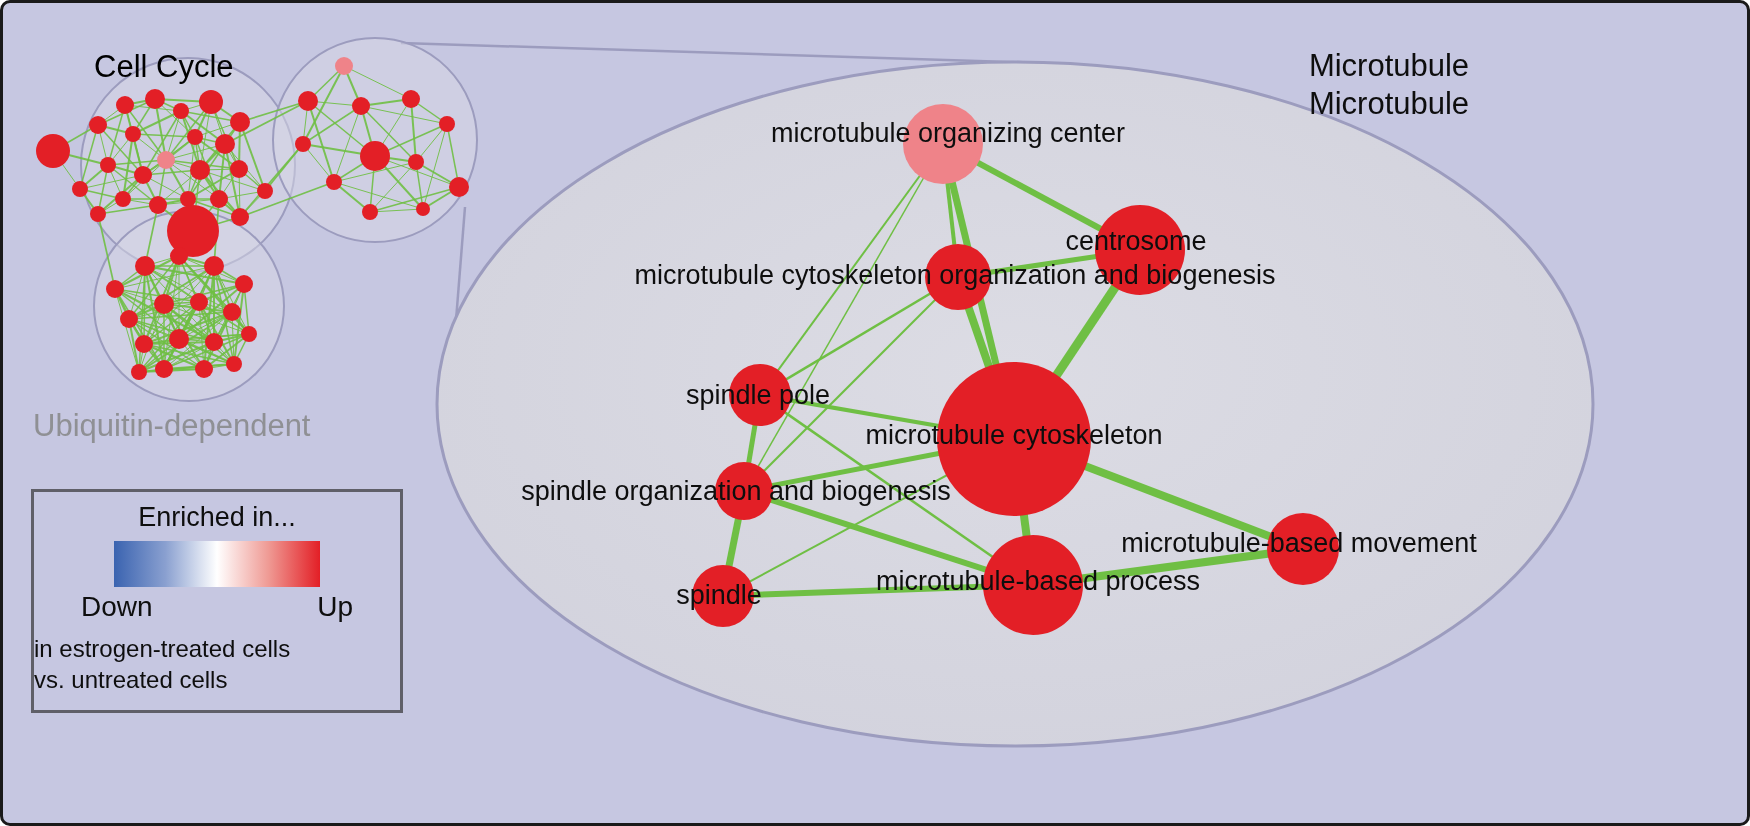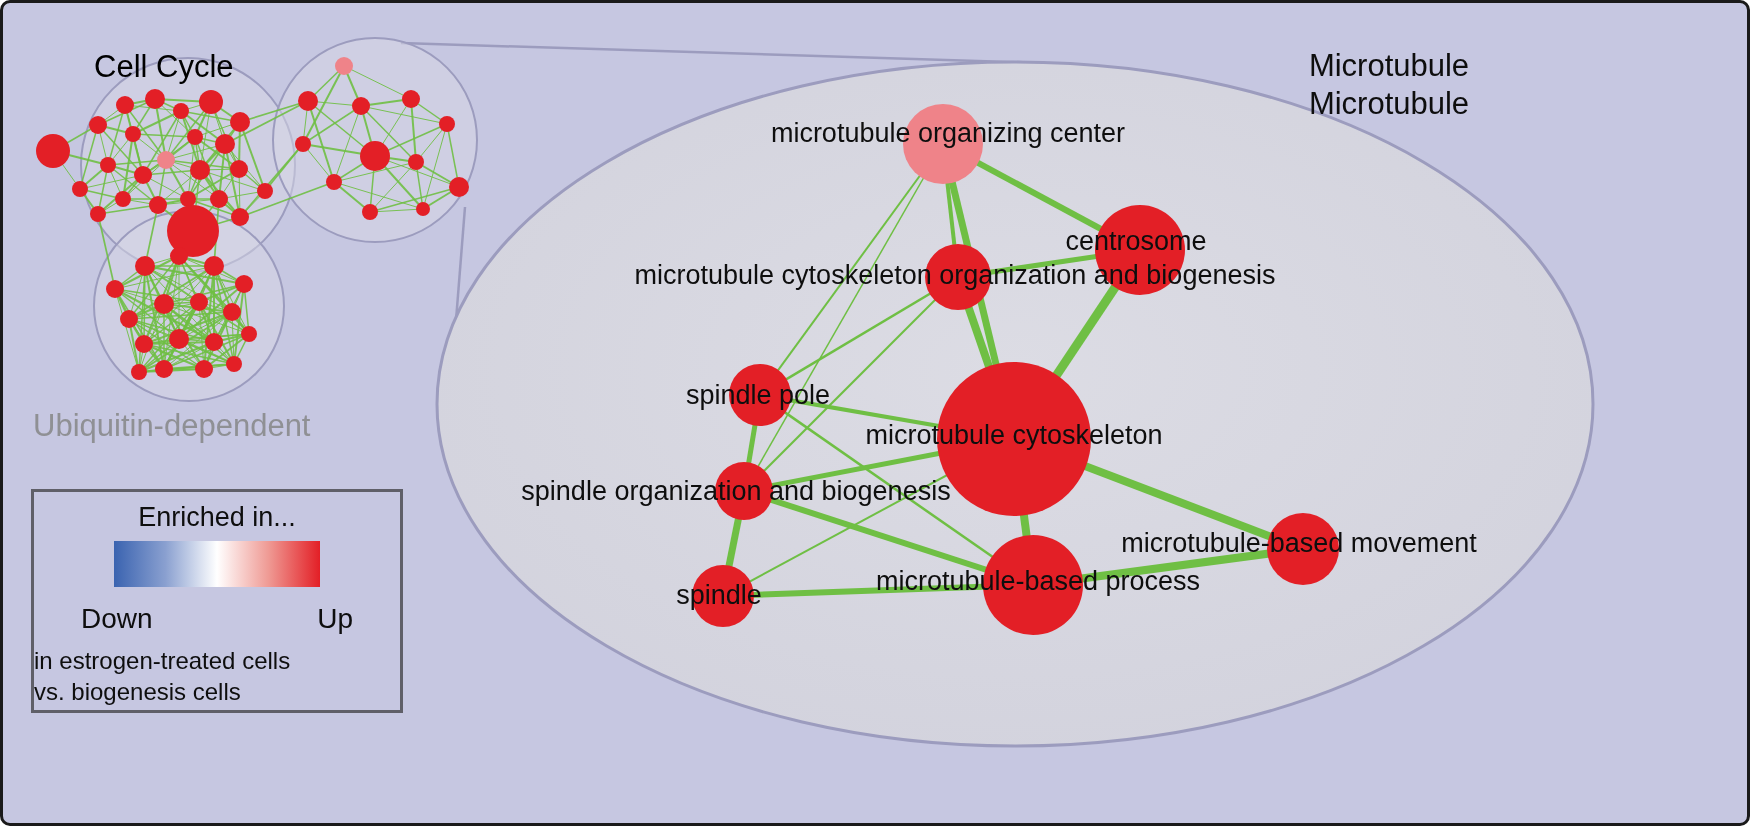--- a/index.html
+++ b/index.html
@@ -35,21 +35,21 @@
     left: 28px;
     top: 486px;
     width: 372px;
     height: 224px;
     border: 3px solid #0369a1;
   }
   .legend-title { text-align:center; margin-top:10px; font-size:27px; color:#0e0e0e; }
   .legend-bar { width:206px; height:46px; margin:8px auto 0; }
   .legend-row {
     display:flex; justify-content:space-between;
-    width:272px; margin:16px auto 0;
+    width:272px; margin:4px auto 0;
     font-size:28px; color:#0e0e0e;
   }
   .legend-caption { margin-top:10px; font-size:24px; line-height:31px; color:#0e0e0e; }
 </style>
 </head>
 <body>
 
 <div class="frame" style="background: rgb(198, 199, 225);">
 
   <svg id="scene" width="1750" height="826" viewBox="0 0 1750 826">
@@ -459,17 +459,17 @@
 
   <div class="legend" style="border-color: rgb(95, 95, 104);">
     <div class="legend-title">Enriched in...</div>
     <div class="legend-bar" id="legend-bar" style="background: linear-gradient(90deg, rgb(58, 99, 176) 0%, rgb(138, 160, 208) 25%, rgb(255, 255, 255) 50%, rgb(239, 154, 148) 75%, rgb(227, 31, 38) 100%);"></div>
     <div class="legend-row">
       <span>Down</span>
       <span>Up</span>
     </div>
     <div class="legend-caption">
       <div>in estrogen-treated cells</div>
-      <div>vs. biogenesis cells</div>
+      <div>vs. untreated cells</div>
     </div>
   </div>
 
 </div>
 
 </body></html>

